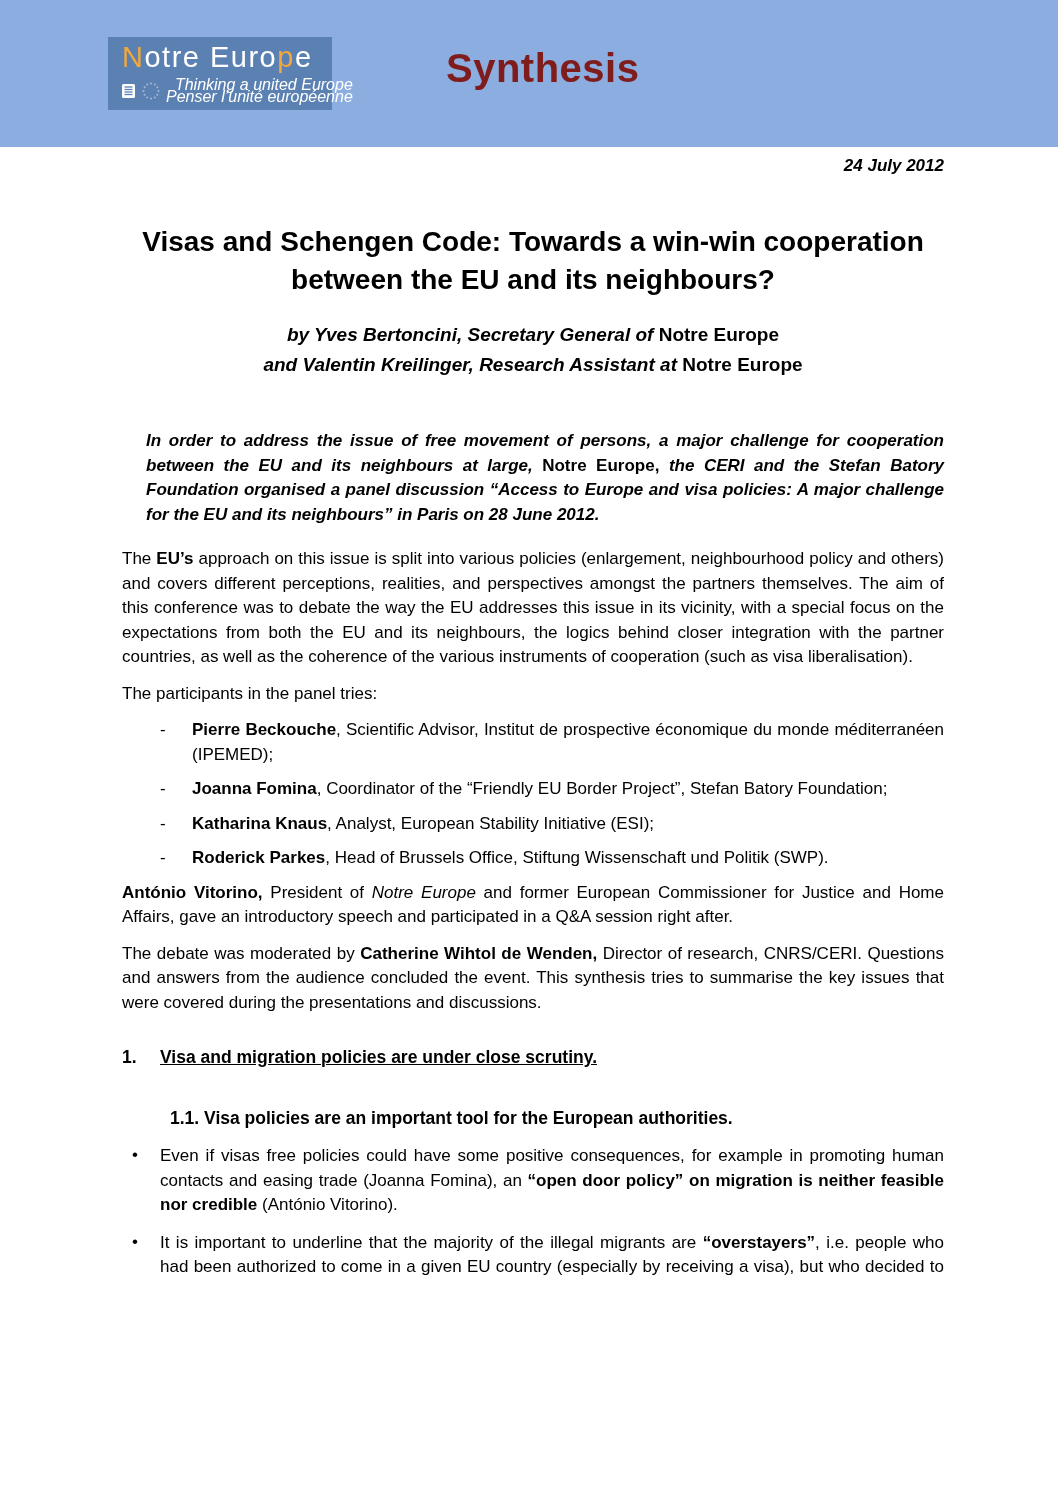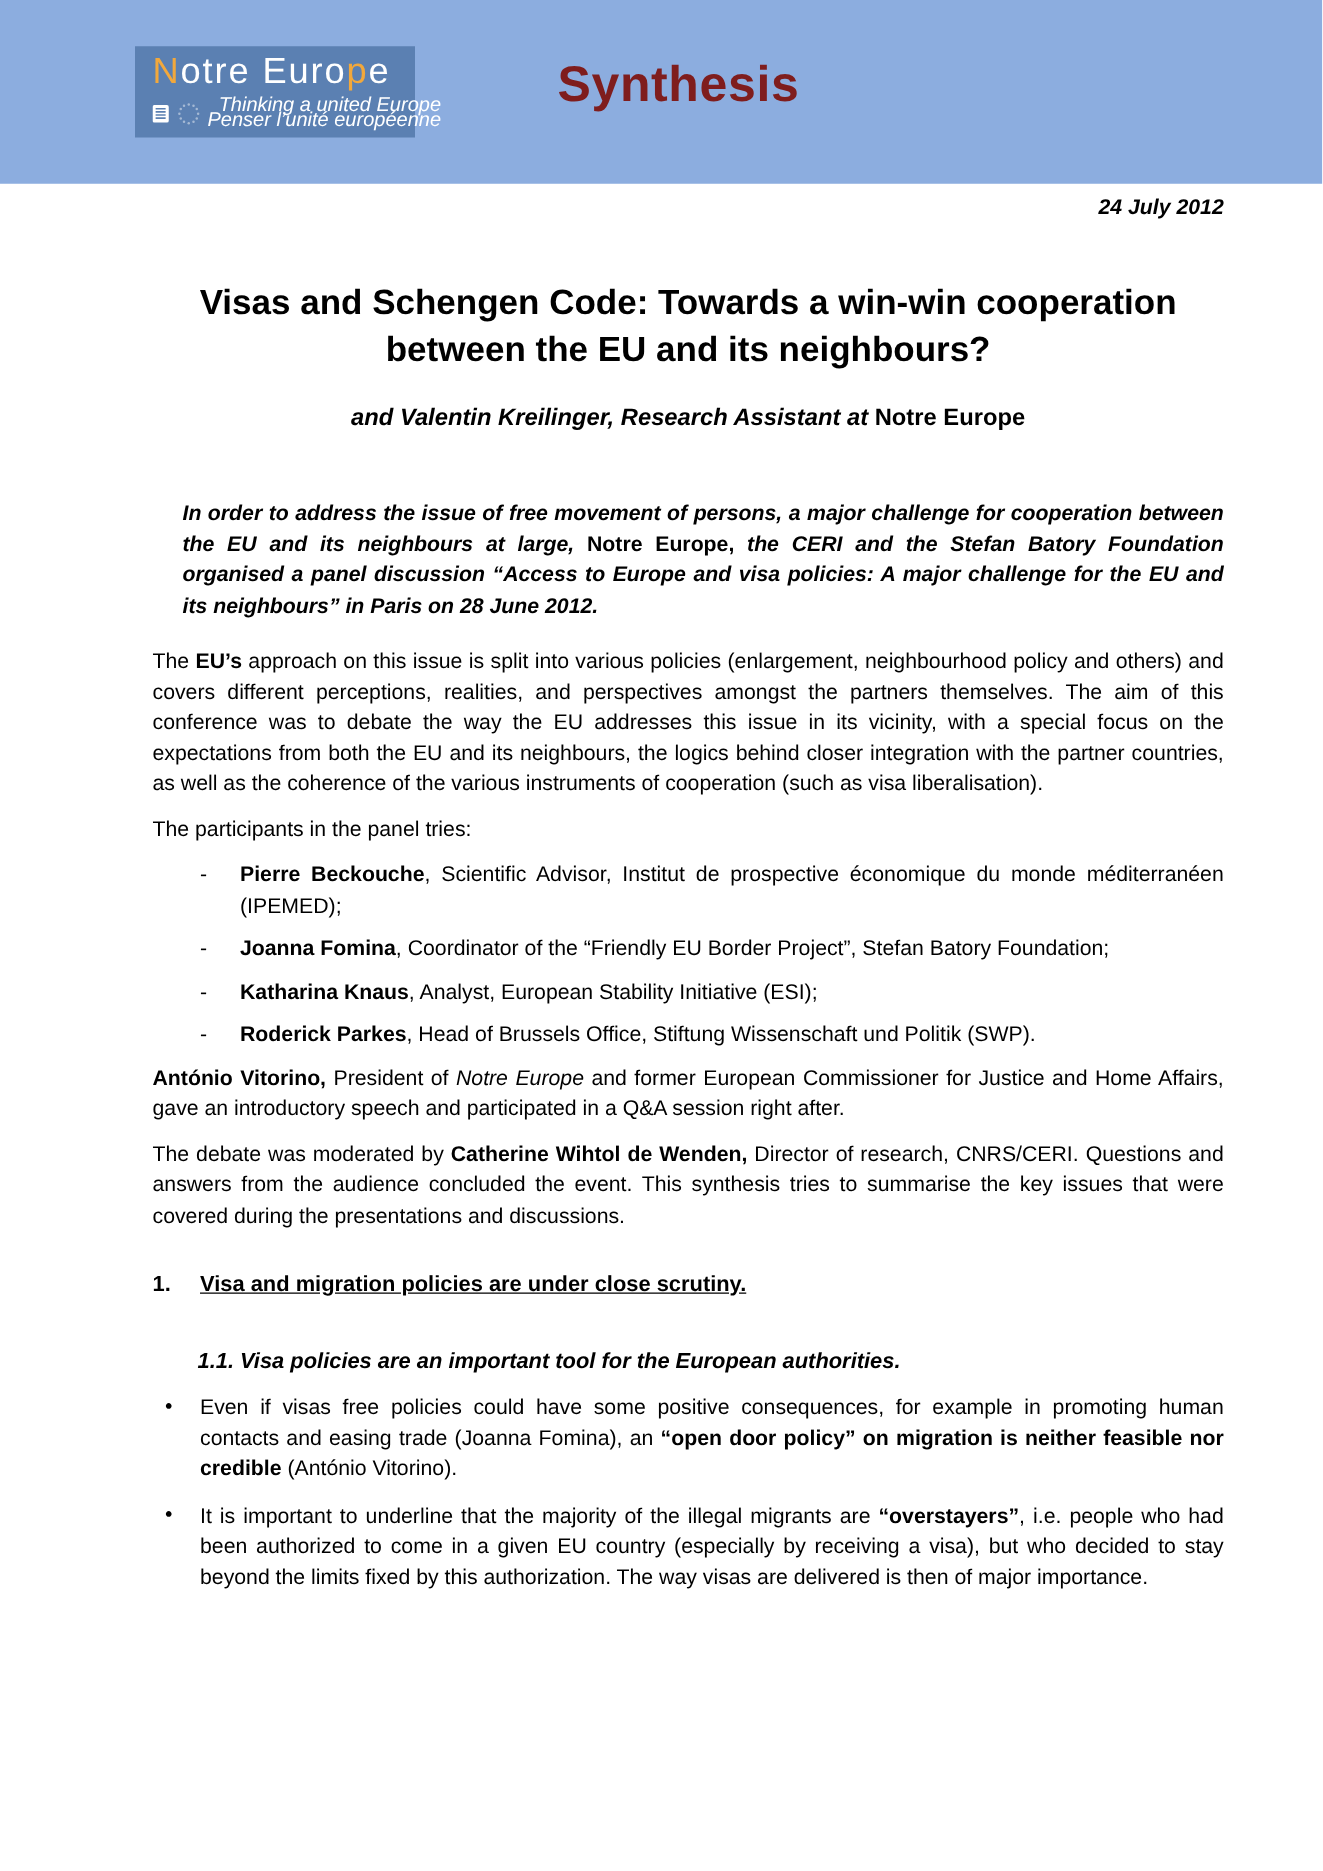--- a/index.html
+++ b/index.html
@@ -27,21 +27,21 @@
   .seg-w { color:#ffffff; }
   .logo-tag-row { display:flex; align-items:center; gap:5px; }
   .logo-icons { display:flex; align-items:center; gap:4px; }
   .logo-taglines { flex:1; text-align:right; font-style:italic; font-size:16px; line-height:12px; color:#ffffff; white-space:nowrap; }
   .logo-bar { width:10px; background:#f2a83c; }
   .doc-type {
     position:absolute; left:446px; top:46px;
     font-size:40px; font-weight:bold; color:#7f1d1d; letter-spacing:0.5px;
   }
   
-  .content { padding:0 79px 0 122px; }
+  .content { padding:0 114px 0 122px; }
   .date-row { margin-top:9px; text-align:right; font-size:17px; font-weight:bold; font-style:italic; }
   .title { margin-top:47px; text-align:center; font-size:28px; font-weight:bold; line-height:38px; }
   .byline { margin-top:21px; text-align:center; font-size:19px; line-height:30px; }
   p.body { font-size:17px; line-height:24.5px; text-align:justify; }
   .mt-intro { margin-top:49px;margin-left:24px; }
   .mt-par  { margin-top:20px; }
   .mt-sm   { margin-top:12px; }
   .mt-v    { margin-top:10px; }
   .seg-r { font-weight:normal; font-style:normal; }
   .seg-b { font-weight:bold; font-style:normal; }
@@ -51,21 +51,21 @@
   .dash-list { margin-top:12px; list-style:none; }
   .d-item { position:relative; padding-left:70px; margin-bottom:10px; font-size:17px; line-height:24.5px; text-align:justify; }
   .d-item .marker { position:absolute; left:38px; top:0; }
   .bullet-list { margin-top:14px; list-style:none; }
   .b-item { position:relative; padding-left:38px; margin-bottom:13px; font-size:17px; line-height:24.5px; text-align:justify; }
   .b-item .marker { position:absolute; left:10px; top:-1px; }
   
   .sec { margin-top:30px; position:relative; padding-left:38px; font-size:17.5px; font-weight:bold; line-height:24px; }
   .sec-num { position:absolute; left:0; top:0; text-decoration:none; }
   .sec-text { text-decoration:underline; }
-  .subsec { margin-top:37px; margin-left:36px; font-size:17.5px; font-weight:bold; font-style:italic; line-height:24px; }
+  .subsec { margin-top:37px; margin-left:48px; font-size:17.5px; font-weight:bold; line-height:24px; }
   
   .footer { margin-top:68px; text-align:center; font-size:15px; font-weight:bold; font-style:italic; }
 </style>
 </head>
 <body>
 
 <div class="page">
 
   <header class="banner" style="background: rgb(140, 173, 223);">
     <div class="logo-box" style="background: rgb(91, 128, 178);">
@@ -111,20 +111,21 @@
   <div class="content">
 
     <div class="date-row">24 July 2012</div>
 
     <h1 class="title">
       <span>Visas and Schengen Code: Towards a win-win cooperation</span><br>
       <span>between the EU and its neighbours?</span>
     </h1>
 
     <div class="byline">
+      <div><span class="seg-bi">by Yves Bertoncini, Secretary General of </span><span class="seg-b">Notre Europe</span></div>
       <div><span class="seg-bi">and Valentin Kreilinger, Research Assistant at </span><span class="seg-b">Notre Europe</span></div>
     </div>
 
     <p class="body mt-intro"><span class="seg-bi">In order to address the issue of free movement of persons, a major challenge for cooperation between the EU and its neighbours at large, </span><span class="seg-b">Notre Europe,</span><span class="seg-bi"> the CERI and the Stefan Batory Foundation organised a panel discussion “Access to Europe and visa policies: A major challenge for the EU and its neighbours” in Paris on 28 June 2012.</span></p>
 
     <p class="body mt-par"><span class="seg-r">The </span><span class="seg-b">EU’s</span><span class="seg-r"> approach on this issue is split into various policies (enlargement, neighbourhood policy and others) and covers different perceptions, realities, and perspectives amongst the partners themselves. The aim of this conference was to debate the way the EU addresses this issue in its vicinity, with a special focus on the expectations from both the EU and its neighbours, the logics behind closer integration with the partner countries, as well as the coherence of the various instruments of cooperation (such as visa liberalisation).</span></p>
 
     <p class="body mt-sm">The participants in the panel tries:</p>
 
     <ul class="dash-list">

